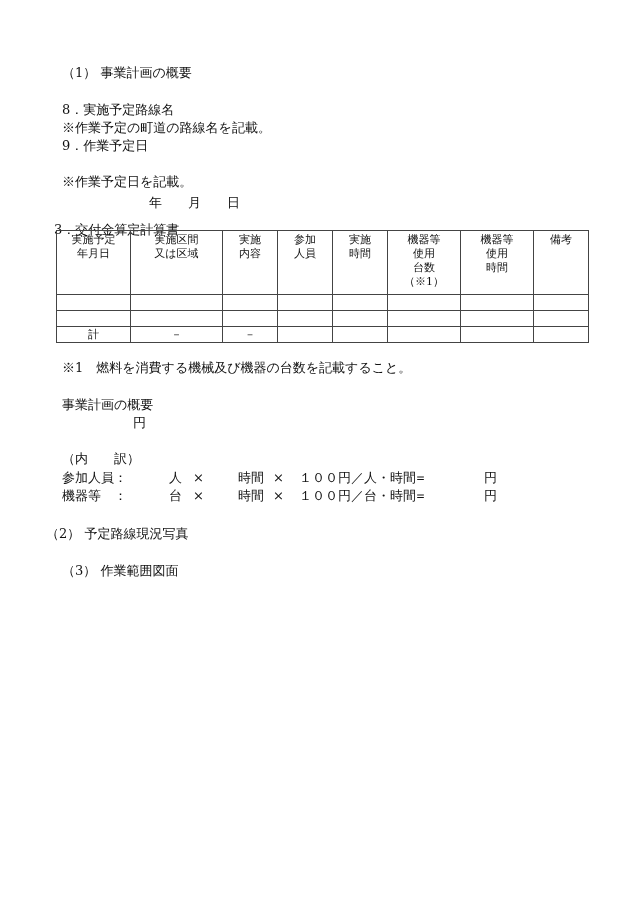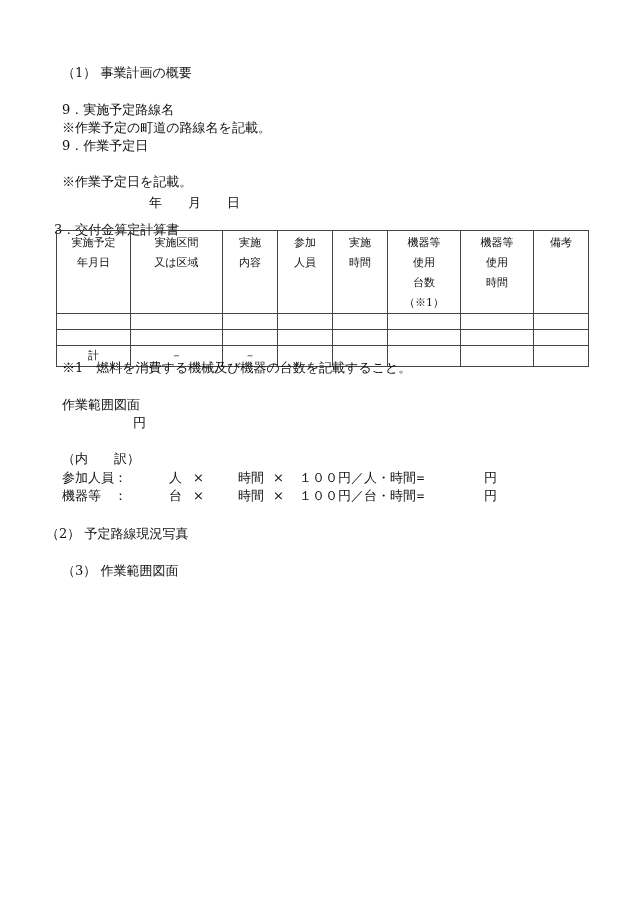--- a/index.html
+++ b/index.html
@@ -1,32 +1,32 @@
 <!DOCTYPE html>
 <html><head>
 <meta charset="utf-8">
 <style>
   html, body { margin:0; padding:0; background:#ffffff; }
   body { width:630px; height:903px; position:relative; overflow:hidden;
          font-family:"DejaVu Serif","Liberation Serif",serif; color:#111; font-size:11px; }
   .line { position:absolute; white-space:pre; line-height:14px; font-size:13px; }
   table.calc { position:absolute; left:56px; top:230px; border-collapse:collapse; font-size:11px; }
-  table.calc td { border:1px solid #444; text-align:center; vertical-align:top; padding:0; line-height:20px; }
+  table.calc td { border:1px solid #444; text-align:center; vertical-align:top; padding:0; line-height:14px; }
   tr.hdr td { height:61px; padding-top:2px; }
   tr.row td { height:15px; }
   tr.total td { height:15px; vertical-align:middle; }
   .hcell { white-space:pre; }
 </style>
 </head>
 <body>
 
 <div>
   <div class="line" style="left:62px;top:66px;">（1） 事業計画の概要</div>
 
-  <div class="line" style="left:62px;top:103px;">9．実施予定路線名</div>
+  <div class="line" style="left:62px;top:103px;">8．実施予定路線名</div>
   <div class="line" style="left:62px;top:121px;">※作業予定の町道の路線名を記載。</div>
   <div class="line" style="left:62px;top:139px;">9．作業予定日</div>
   <div class="line" style="left:149px;top:157px;margin-top:39px;">年　　月　　日</div>
   <div class="line" style="left:62px;top:175px;">※作業予定日を記載。</div>
   <div class="line" style="left:54px;top:193px;margin-top:30px;">3．交付金算定計算書</div>
 
   <table class="calc">
     <colgroup>
       <col style="width:74px">
         <col style="width:92px">
@@ -86,21 +86,21 @@
       <td></td>
       <td></td>
       <td></td>
       <td></td>
     </tr>
   </tbody>
     </table>
 
   <div class="line" style="left:62px;top:361px;">※1　燃料を消費する機械及び機器の台数を記載すること。</div>
 
-  <div class="line" style="left:62px;top:398px;">作業範囲図面</div>
+  <div class="line" style="left:62px;top:398px;">事業計画の概要</div>
   <div class="line" style="left:133px;top:416px;">円</div>
 
   <div class="line" style="left:62px;top:452px;">（内　　訳）</div>
 
   <div>
     <div class="line" style="left:62px;top:471px;">参加人員：</div>
     <div class="line" style="left:169px;top:471px;">人</div>
     <div class="line" style="left:193px;top:471px;">×</div>
     <div class="line" style="left:238px;top:471px;">時間</div>
     <div class="line" style="left:273px;top:471px;">×</div>

